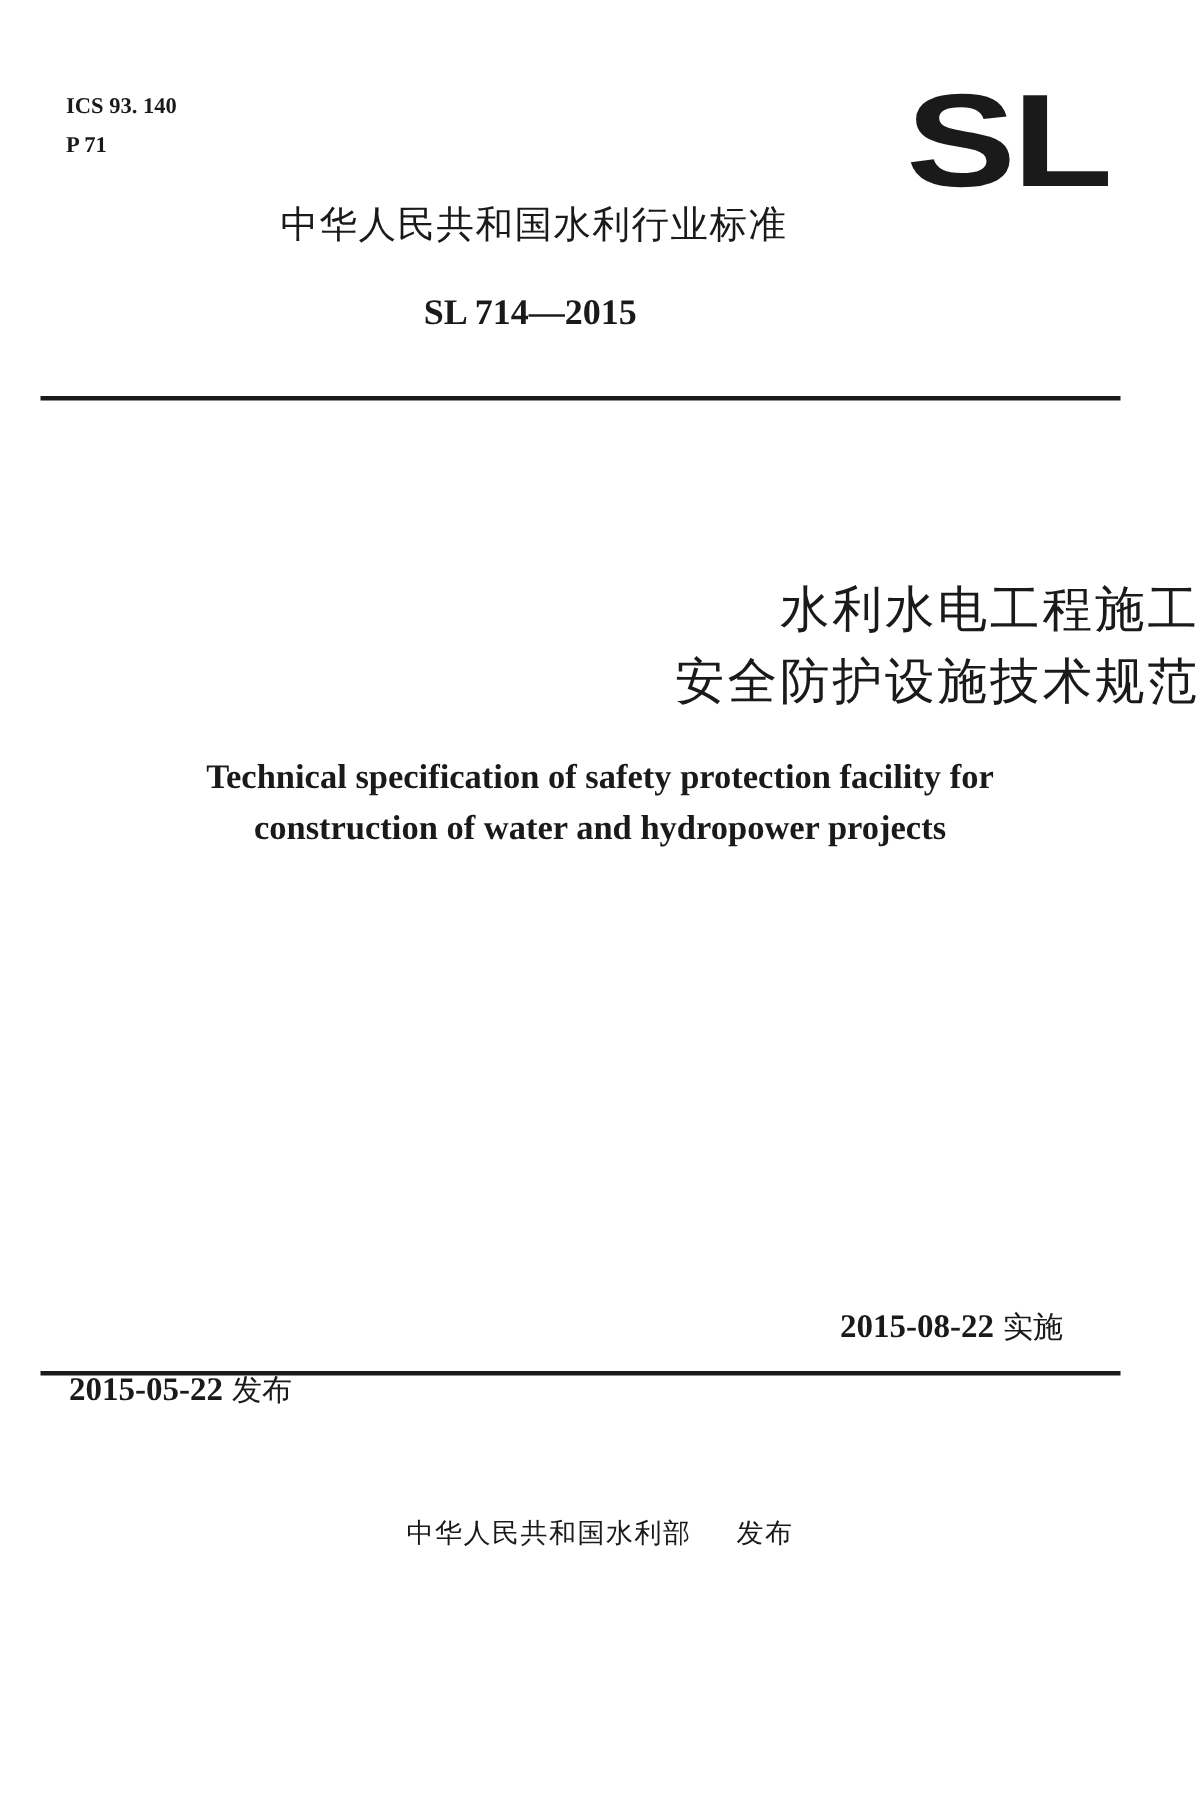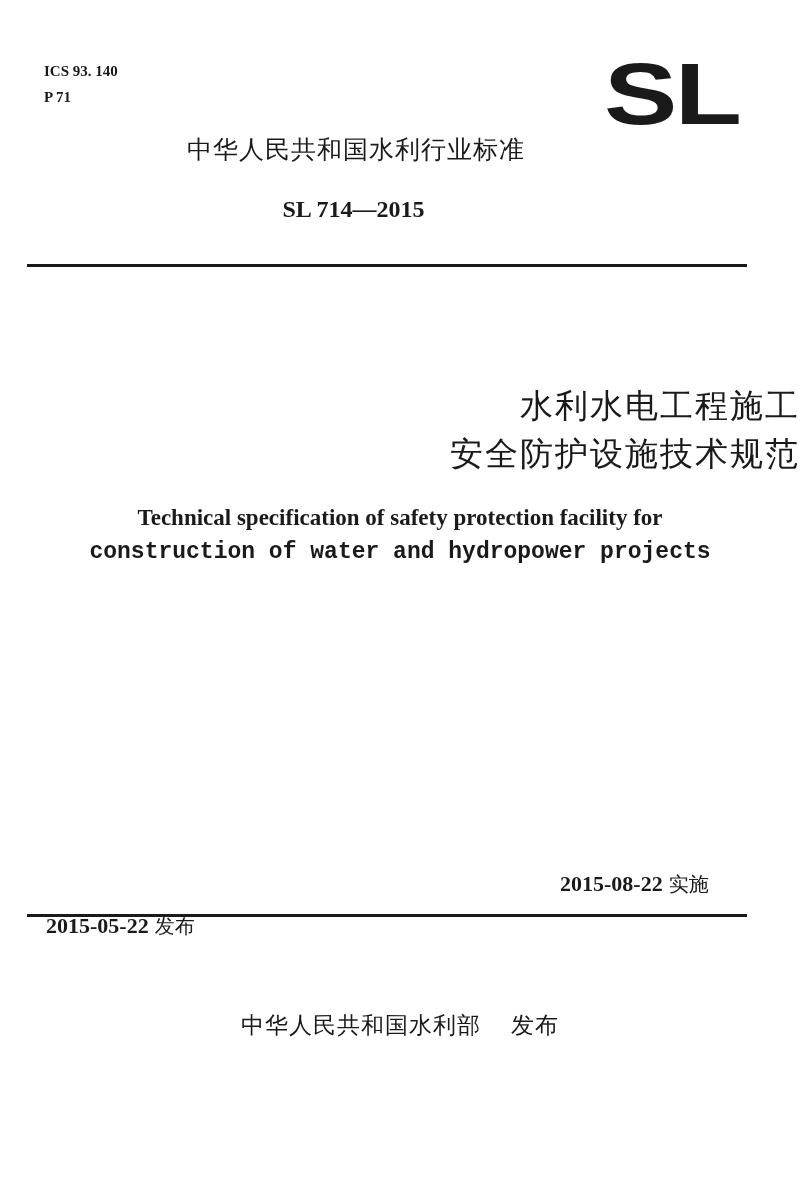--- a/index.html
+++ b/index.html
@@ -12,41 +12,41 @@
           line-height:72px; letter-spacing:-2px; color:#1a1a1a; transform:scaleX(1.25); transform-origin:left top; }
   .cn { font-family:"DejaVu Sans", sans-serif; }
   .cat-title { left:0; width:800px; top:133px; text-align:left; padding-left:187px; box-sizing:border-box;
                font-size:25px; letter-spacing:1px; }
   .std-no { left:0; width:707px; top:196px; text-align:center; font-weight:bold; font-size:24px; }
   .rule { left:27px; width:720px; height:3px; background:#1a1a1a; }
   .title-cn { left:0; width:800px; text-align:right; font-size:33px; letter-spacing:2px; }
   .title-en { left:0; width:800px; text-align:center; font-weight:bold; font-size:23px; line-height:34px; }
   .date { font-weight:bold; font-size:22px; }
   .date .cnlabel { font-family:"DejaVu Sans", sans-serif; font-weight:normal; font-size:20px; margin-left:6px; }
-  .issuer { left:0; width:800px; text-align:center; top:1010px; font-size:23px; letter-spacing:1px; }
+  .issuer { left:0; width:800px; text-align:center; top:1010px; font-size:18px; letter-spacing:1px; }
 </style>
 </head>
 <body>
 
 <div class="abs code" style="left:44px; top:62px;">ICS 93. 140</div>
 <div class="abs code" style="left:44px; top:88px;">P 71</div>
 
 <div class="abs logo">SL</div>
 
 <div class="abs cn cat-title">中华人民共和国水利行业标准</div>
 
 <div class="abs std-no">SL 714—2015</div>
 
 <div class="abs rule" style="top:264px;"></div>
 
 <div class="abs cn title-cn" style="top:384px;">水利水电工程施工</div>
 <div class="abs cn title-cn" style="top:432px;">安全防护设施技术规范</div>
 
 <div class="abs title-en" style="top:501px;">Technical specification of safety protection facility for</div>
-<div class="abs title-en" style="top:535px;font-family:Liberation Mono, monospace;">construction of water and hydropower projects</div>
+<div class="abs title-en" style="top:535px;">construction of water and hydropower projects</div>
 
 <div class="abs date" style="left:46px; top:913px;">
   <span>2015-05-22</span><span class="cnlabel">发布</span>
 </div>
 <div class="abs date" style="left:560px; top:871px;">
   <span>2015-08-22</span><span class="cnlabel">实施</span>
 </div>
 
 <div class="abs rule" style="top:914px;"></div>
 

